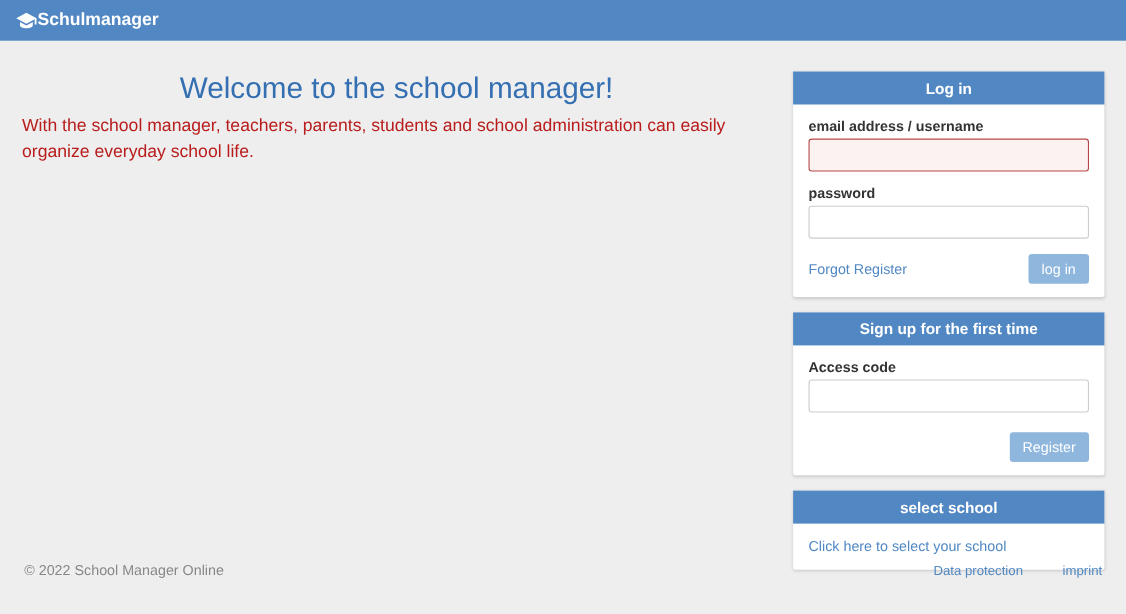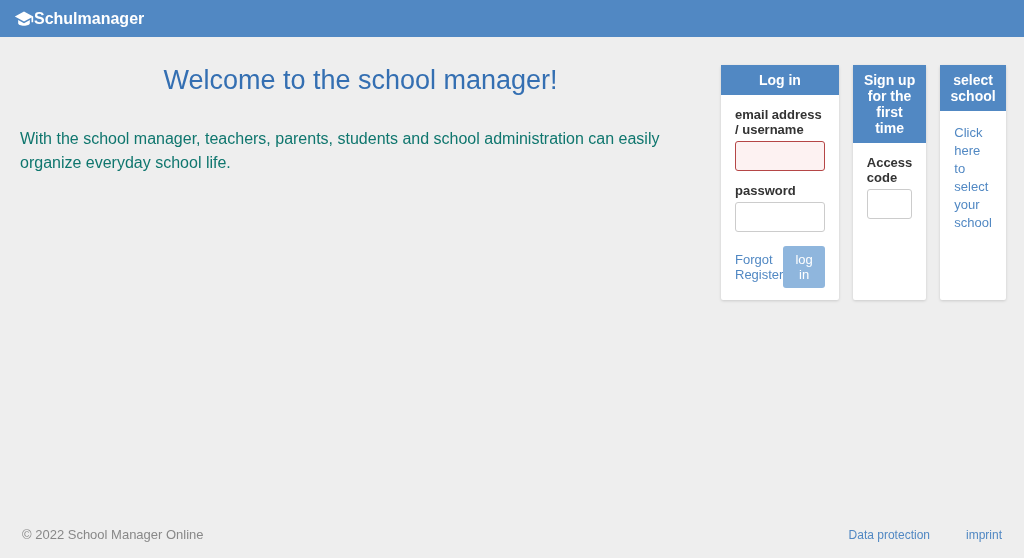--- a/index.html
+++ b/index.html
@@ -33,31 +33,32 @@
   gap: 20px;
 }
 .left {
   flex: 1;
   padding-left: 0;
 }
 .welcome {
   color: #346fb2;
   font-size: 27px;
   text-align: center;
-  margin-bottom: 31px;
+  margin-bottom: 7px;
   font-weight: 400;
 }
 .desc {
-  color: #0f766e;
+  color: #b91c1c;
   font-size: 16px;
   line-height: 1.5;
 }
 .right {
   width: 283px;
   display: flex;
+  flex-direction: column;
   gap: 14px;
 }
 .panel {
   background: #fff;
   box-shadow: 0 1px 3px rgba(0,0,0,0.15);
   border-radius: 2px;
 }
 .panel-head {
   background: #5188c3;
   color: #fff;
@@ -110,21 +111,21 @@
   font-size: 13px;
   cursor: pointer;
 }
 .btn-row-right {
   display: flex;
   justify-content: flex-end;
   margin-top: 6px;
 }
 .footer {
   position: fixed;
-  bottom: 0;
+  bottom: 16px;
   left: 0;
   width: 1024px;
   padding: 10px 22px 16px 22px;
   display: flex;
   justify-content: space-between;
   align-items: center;
   font-size: 13px;
 }
 .copyright { color: #888; }
 .footer-links { display: flex; gap: 36px; }
@@ -162,20 +163,23 @@
           <button class="btn">log in</button>
         </div>
       </div>
     </div>
 
     <div class="panel">
       <div class="panel-head">Sign up for the first time</div>
       <div class="panel-body">
         <label class="field-label">Access code</label>
         <input class="input" type="text" value="" style="">
+        <div class="btn-row-right">
+          <button class="btn">Register</button>
+        </div>
       </div>
     </div>
 
     <div class="panel">
       <div class="panel-head">select school</div>
       <div class="panel-body">
         <a class="link">Click here to select your school</a>
       </div>
     </div>
 

